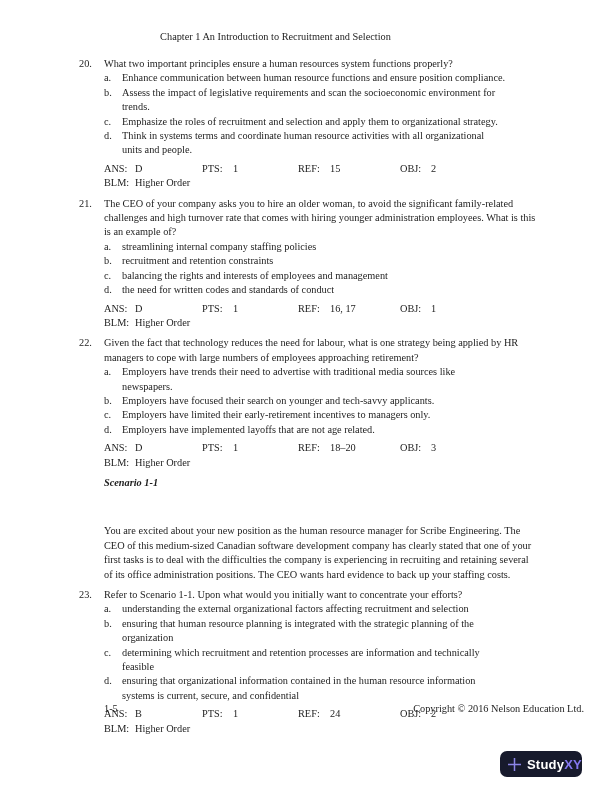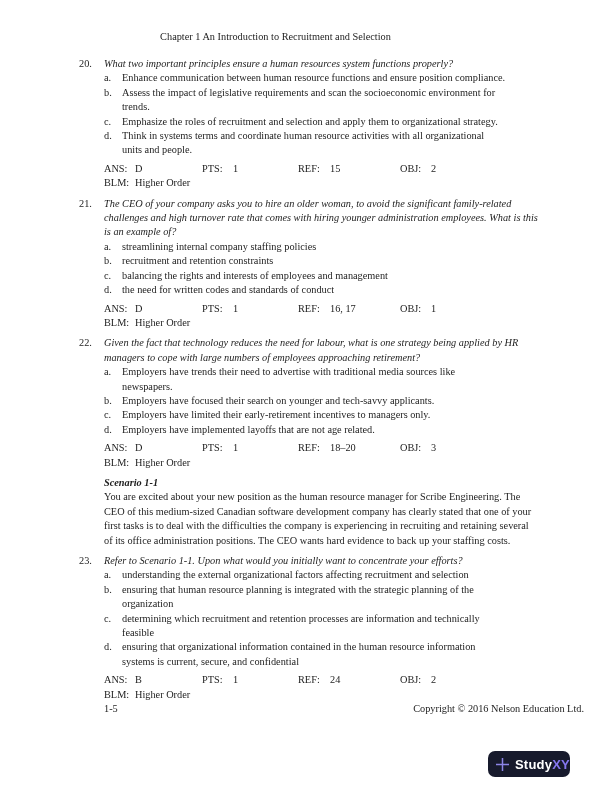--- a/index.html
+++ b/index.html
@@ -19,39 +19,39 @@
     text-align:center;
     white-space:pre;
   }
   .content {
     position:absolute; top:57px; left:79px; width:512px;
   }
   .q-block { margin-bottom:6px; }
   .q-row { display:flex; align-items:flex-start; }
   .q-num { width:25px; flex:0 0 25px; }
   .q-body { flex:1 1 auto; min-width:0; }
-  .q-stem { white-space:pre;font-style:italic; }
+  .q-stem { white-space:pre; }
   .opt-row { display:flex; align-items:flex-start; }
   .opt-letter { width:18px; flex:0 0 18px; }
   .opt-text { white-space:pre; }
   .ans-row { margin-top:4px; display:flex; }
   .ans-col1 { width:98px; flex:0 0 98px; }
   .ans-col2 { width:96px; flex:0 0 96px; }
   .ans-col3 { width:102px; flex:0 0 102px; }
   .ans-col4 { flex:1 1 auto; }
   .lbl { display:inline-block; width:31px;font-family:Liberation Serif, serif; }
   .lbl3 { display:inline-block; width:32px; }
   .blm-row { }
   .scenario-block { margin-bottom:6px; }
   .scenario-title { font-weight:bold;font-style:italic; }
-  .scenario-text { white-space:pre; }
+  .scenario-text { white-space:pre;margin-top:34px; }
   .footer-page { position:absolute; left:104px; top:702px; }
   .footer-copy { position:absolute; right:28px; top:702px; }
   .badge {
-    position:absolute; left:488px; top:751px;
+    position:absolute; left:500px; top:751px;
     width:82px; height:26px;
     background:#171a2c;
     border-radius:7px;
     display:flex; align-items:center;
     padding:0 0 0 7px;
     box-sizing:border-box;
     cursor:pointer;
   }
   .badge-word {
     font-family:"Liberation Sans", sans-serif;

